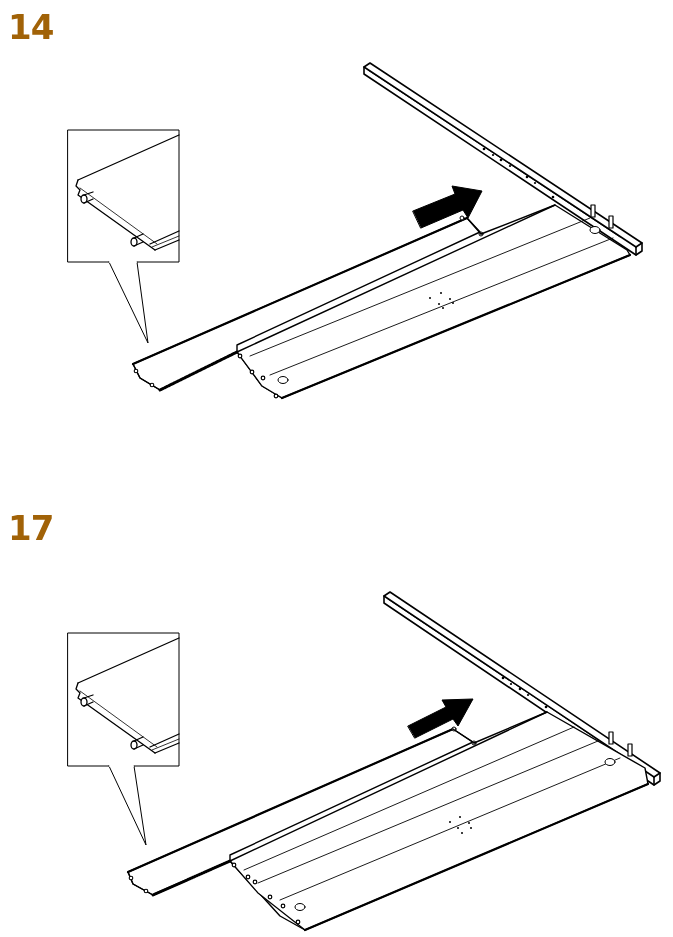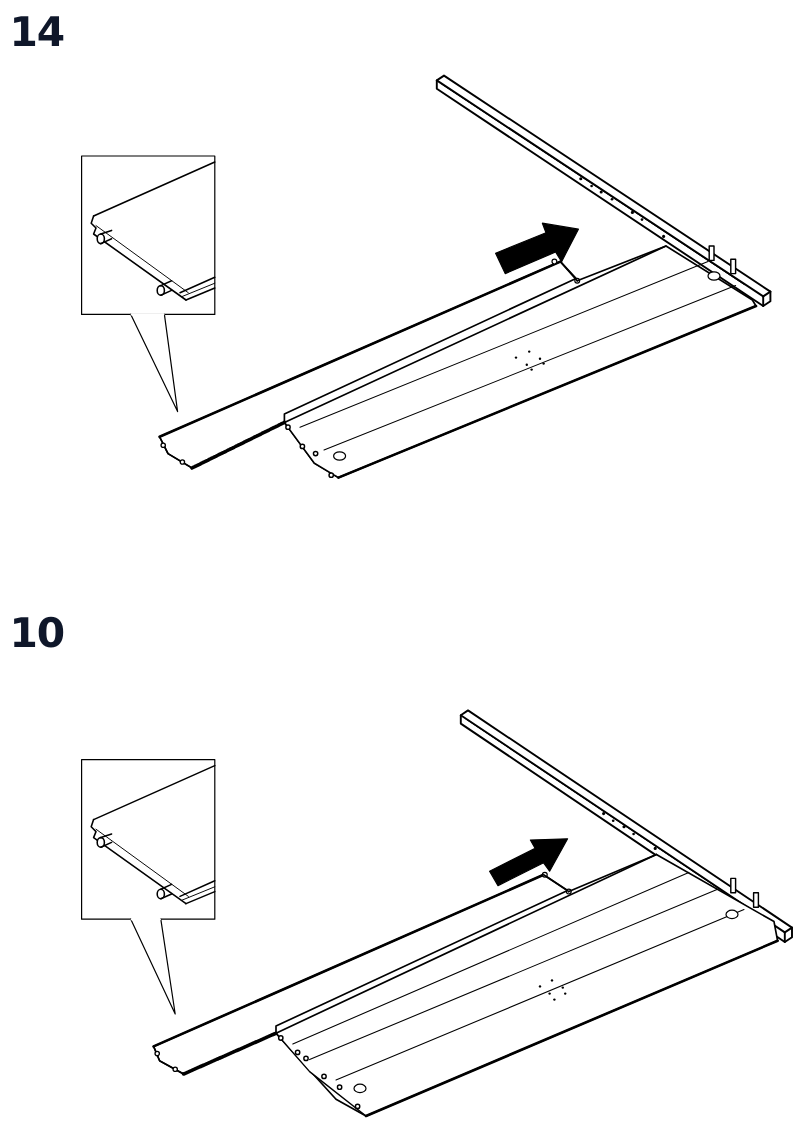--- a/index.html
+++ b/index.html
@@ -1,20 +1,20 @@
 <!DOCTYPE html>
 <html><head>
 <meta charset="utf-8">
 <style>
   html, body { margin: 0; padding: 0; background: #ffffff; }
   body { width: 673px; height: 937px; position: relative; overflow: hidden;
          font-family: "DejaVu Sans", sans-serif; }
   .step { position: absolute; left: 0; width: 673px; }
   .step-number { position: absolute; left: 8px; font-family: "DejaVu Sans", sans-serif;
-                 font-weight: 900; font-size: 34px; color: #0f172a; letter-spacing: -1px;
+                 font-weight: 900; font-size: 34px; color: #a16207; letter-spacing: -1px;
                  line-height: 1; }
   .illustration { position: absolute; left: 0; top: 0; }
   svg { overflow: visible; }
 </style>
 </head>
 <body>
 
 <section class="step" style="top:0px; height:480px;">
   <div class="step-number" style="top:10px;">14</div>
 
@@ -100,21 +100,21 @@
           <line x1="84" y1="203" x2="93" y2="199"></line>
         <ellipse cx="134" cy="242" rx="3" ry="4" fill="#fff"></ellipse>
         <line x1="134" y1="238" x2="143" y2="234"></line>
           <line x1="134" y1="246" x2="143" y2="242"></line>
       </g>
     </g>
   </svg>
 </section>
 
 <section class="step" style="top:497px; height:440px;">
-  <div class="step-number" style="top:14px;">10</div>
+  <div class="step-number" style="top:14px;">17</div>
 
   <svg class="illustration" width="673" height="440" viewBox="0 497 673 440" fill="none" stroke="#000" stroke-linejoin="round" stroke-linecap="round">
 
     <g stroke-width="1.6">
       <polygon points="384,596 390,592 660,773 660,781 654,785 384,603" fill="#fff"></polygon>
       <line x1="384" y1="596" x2="654" y2="777"></line>
       <line x1="654" y1="777" x2="660" y2="773"></line>
       <line x1="654" y1="777" x2="654" y2="785"></line>
       <line x1="388" y1="599" x2="640" y2="768" stroke-width="0.8"></line>
     </g>

